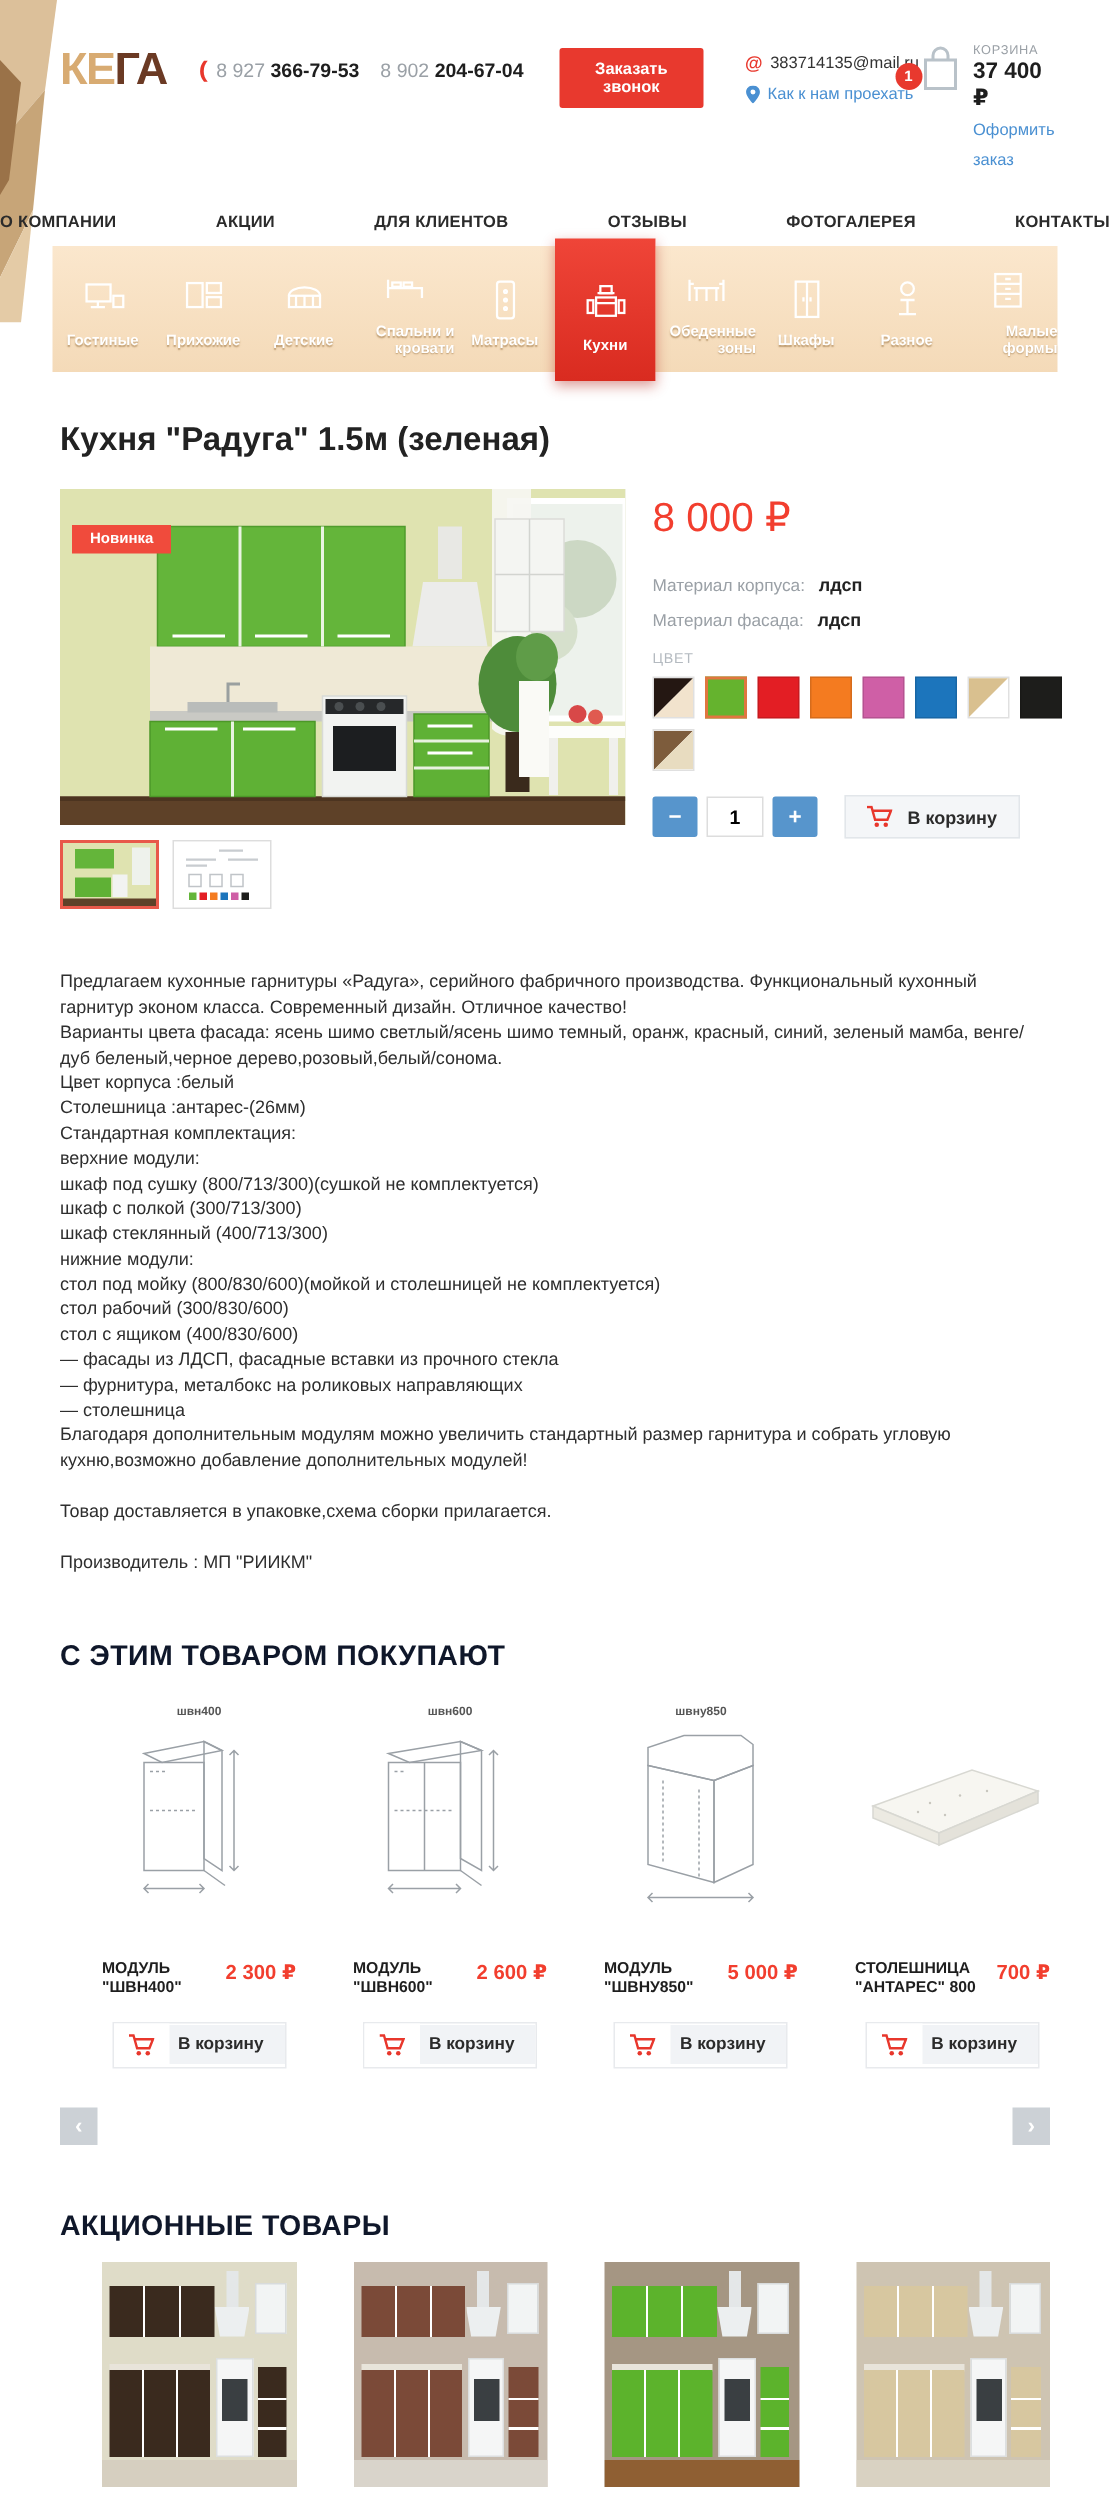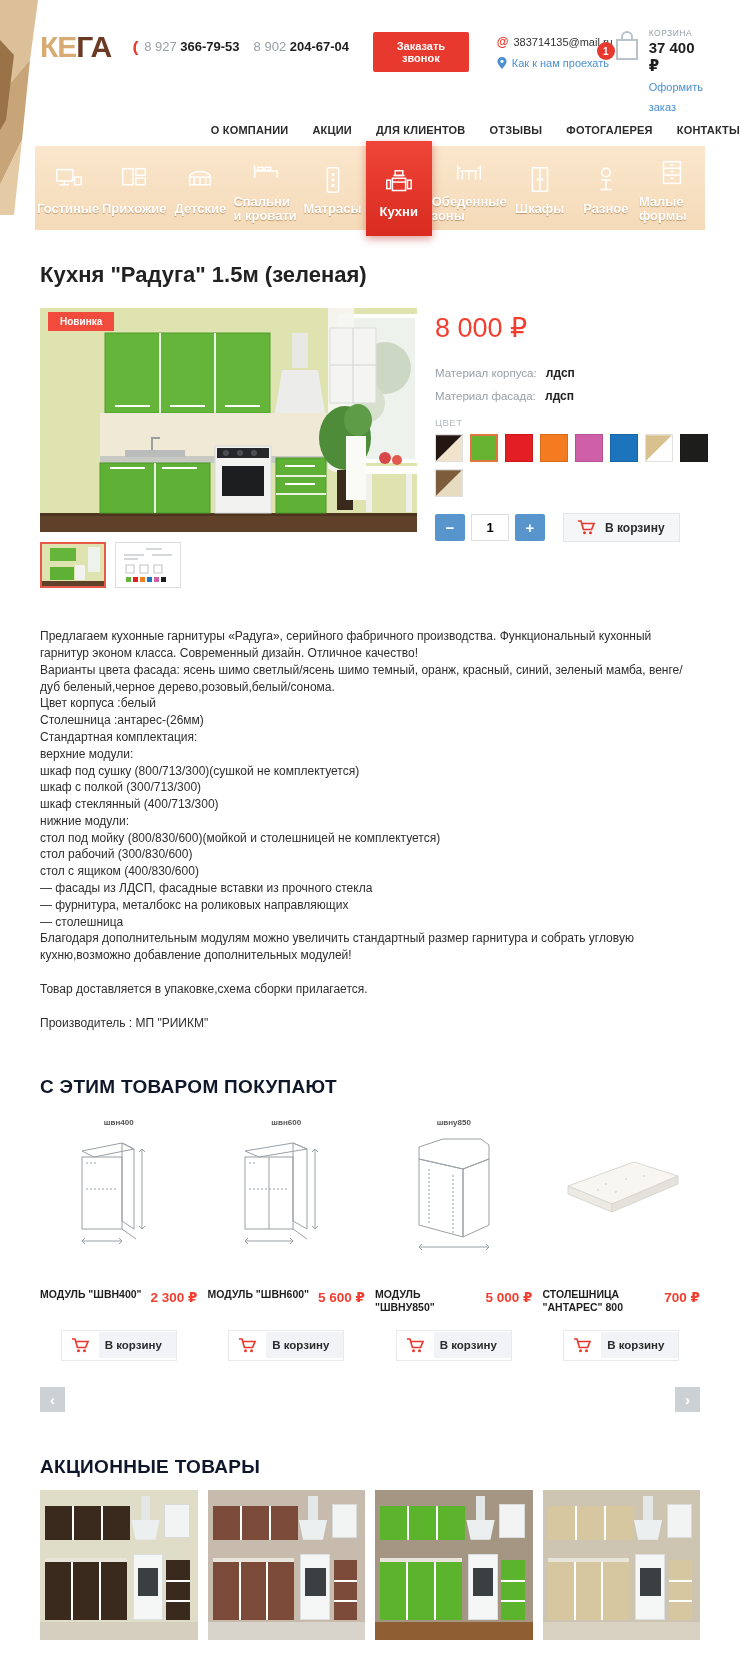--- a/index.html
+++ b/index.html
@@ -38,44 +38,44 @@
   .cart-icon-wrap { position:relative; width:30px; height:34px; margin-top:2px; }
   .cart-badge {
     position:absolute; left:-16px; top:12px; width:18px; height:18px; background:#e8392e; color:#fff;
     border-radius:50%; font-size:10px; font-weight:bold; display:flex; align-items:center; justify-content:center;
   }
   .cart-info { text-align:left; line-height:1.25; }
   .cart-label { font-size:8.5px; color:#9aa0a6; letter-spacing:.5px; }
   .cart-total { font-size:15px; font-weight:bold; color:#1e1e1e; }
   .checkout { font-size:11px; color:#4a90d2; text-decoration:none; }
 
-  .main-nav { display:flex; justify-content:flex-end; gap:24px; margin:8px 0 10px; position:relative; z-index:2; }
+  .main-nav { display:flex; justify-content:space-between; gap:24px; margin:26px 0 10px; position:relative; z-index:2; }
   .main-nav a { font-size:11px; font-weight:bold; color:#2b2b2b; text-decoration:none; letter-spacing:.2px; }
 
   
   .search-bar { margin:0 35px; height:34px; background:#f3f7fa; border:1px solid #e7edf2; display:flex; position:relative; z-index:2; }
   .search-input { flex:1; border:none; background:transparent; padding:0 14px; font-size:12px; color:#555; outline:none; font-family:inherit; }
   .search-input::placeholder { color:#b9c2c9; }
   .search-btn { width:92px; background:#4d8fcc; color:#fff; border:none; cursor:pointer; font-size:12px; font-weight:bold;
     display:flex; align-items:center; justify-content:center; gap:7px; font-family:inherit; }
 
   
   .cat-bar { margin:4px 35px 0; height:84px; background:linear-gradient(180deg,#fbe7cd,#f4dab8); display:flex; position:relative; z-index:1; }
   .cat-item { flex:1; display:flex; flex-direction:column; align-items:center; justify-content:center; gap:6px; cursor:pointer; padding-top:4px; }
   .cat-item svg { width:32px; height:32px; }
-  .cat-label { font-size:13px; font-weight:bold; color:#fff; text-shadow:0 1px 1px rgba(150,110,60,.6); text-align:left; line-height:1.1; }
+  .cat-label { font-size:10px; font-weight:bold; color:#fff; text-shadow:0 1px 1px rgba(150,110,60,.6); text-align:right; line-height:1.1; }
   .cat-item.active { background:linear-gradient(180deg,#ef4538,#d92b20); margin-top:-5px; margin-bottom:-6px; padding-top:9px; box-shadow:0 3px 8px rgba(180,40,30,.45); }
   .cat-item.active .cat-label { text-shadow:none; }
 
   
   .page-title { font-size:22px; font-weight:bold; color:#222; margin:32px 40px 20px; }
   .product-row { display:flex; padding:0 40px; gap:18px; }
   .gallery { width:377px; flex:none; }
   .main-image { width:377px; height:224px; position:relative; background:#e7e9d8; overflow:hidden; }
-  .new-badge { position:absolute; left:8px; top:4px; background:#f04b3c; color:#fff; font-size:10px; font-weight:bold; padding:4px 12px; z-index:3;text-align:right; }
+  .new-badge { position:absolute; left:8px; top:24px; background:#f04b3c; color:#fff; font-size:10px; font-weight:bold; padding:4px 12px; z-index:3;text-align:right; }
   .thumbs { display:flex; gap:9px; margin-top:10px; }
   .thumb { width:66px; height:46px; border:1px solid #ddd; background:#fff; cursor:pointer; overflow:hidden; position:relative; }
   .thumb.selected { border:2px solid #e8594a; }
   .buy-col { flex:1; padding-top:4px; }
   .price-big { color:#f23e2e; font-size:27px; font-weight:normal; margin-bottom:22px; }
   .spec-row { font-size:11.5px; margin-bottom:9px; }
   .spec-label { color:#9aa0a6; margin-right:6px; }
   .spec-val { font-weight:bold; color:#222; font-size:12px; }
   .color-label { font-size:9.5px; color:#b4bac0; letter-spacing:.5px; margin:14px 0 6px; }
   .swatches { display:flex; flex-wrap:wrap; gap:7px; width:285px; }
@@ -91,21 +91,21 @@
   .cart-glyph { width:17px; height:15px; }
 
   
   .description { padding:0 40px; margin-top:40px; font-size:12px; line-height:1.4; color:#2e2e2e; }
   .desc-line { min-height:16px; }
   .desc-line.gap { margin-top:17px; }
 
   
   .section-title { font-size:19px; font-weight:bold; color:#0f172a; margin:44px 40px 12px; letter-spacing:.3px; }
   .cards { display:flex; padding:0 40px; gap:10px; }
-  .card { flex:1; display:flex; flex-direction:column; }
+  .card { flex:1; display:flex; flex-direction:column;margin-left:28px; }
   .card-img { height:168px; display:flex; align-items:center; justify-content:center; flex-direction:column; background:#fff; }
   .diagram-label { font-size:8px; font-weight:bold; color:#555; margin-bottom:2px; }
   .card-name-row { display:flex; justify-content:space-between; gap:6px; margin-top:10px; min-height:30px; }
   .card-name { font-size:10.5px; font-weight:bold; color:#1e1e1e; line-height:1.3; }
   .card-price-col { text-align:right; white-space:nowrap; }
   .card-price { color:#f23e2e; font-size:13.5px; font-weight:bold; }
   .card-btn-row { margin-top:12px; display:flex; justify-content:center; }
   .mini-cart-btn { display:flex; align-items:center; background:#fff; border:1px solid #e8eaed; cursor:pointer; padding:0; font-family:inherit; }
   .mini-cart-btn .ic { padding:7px 10px; background:#fff; display:flex; }
   .mini-cart-btn .tx { padding:7px 14px 7px 6px; background:#f1f3f6; font-size:11.5px; font-weight:bold; color:#2b2b2b; }
@@ -467,21 +467,21 @@
         <rect x="14" y="28" width="48" height="72"></rect>
           <path d="M38 28v72"></path>
           <path d="M18 34h8M18 60h40" stroke-dasharray="2 2"></path>
         <path d="M84 20v80M81 23l3-3 3 3M81 97l3 3 3-3"></path>
           <path d="M14 112h48M17 109l-3 3 3 3M59 109l3 3-3 3"></path>
         <path d="M62 100l14 10"></path>
       </svg>
     </div>
     <div class="card-name-row">
       <span class="card-name">МОДУЛЬ "ШВН600"</span>
-      <span class="card-price-col"><span class="card-price">5 600 ₽</span></span>
+      <span class="card-price-col"><span class="card-price">2 600 ₽</span></span>
     </div>
     <div class="card-btn-row">
       <button class="mini-cart-btn">
         <span class="ic">
             <svg class="cart-glyph" viewBox="0 0 17 15">
               <path d="M0 1h3l2.4 8.5h8.2L16 3.5H4.2" fill="none" stroke="#e8372c" stroke-width="1.6"></path>
               <circle cx="6.5" cy="12.8" r="1.5" fill="#e8372c"></circle>
               <circle cx="12.5" cy="12.8" r="1.5" fill="#e8372c"></circle>
             </svg>
           </span>

